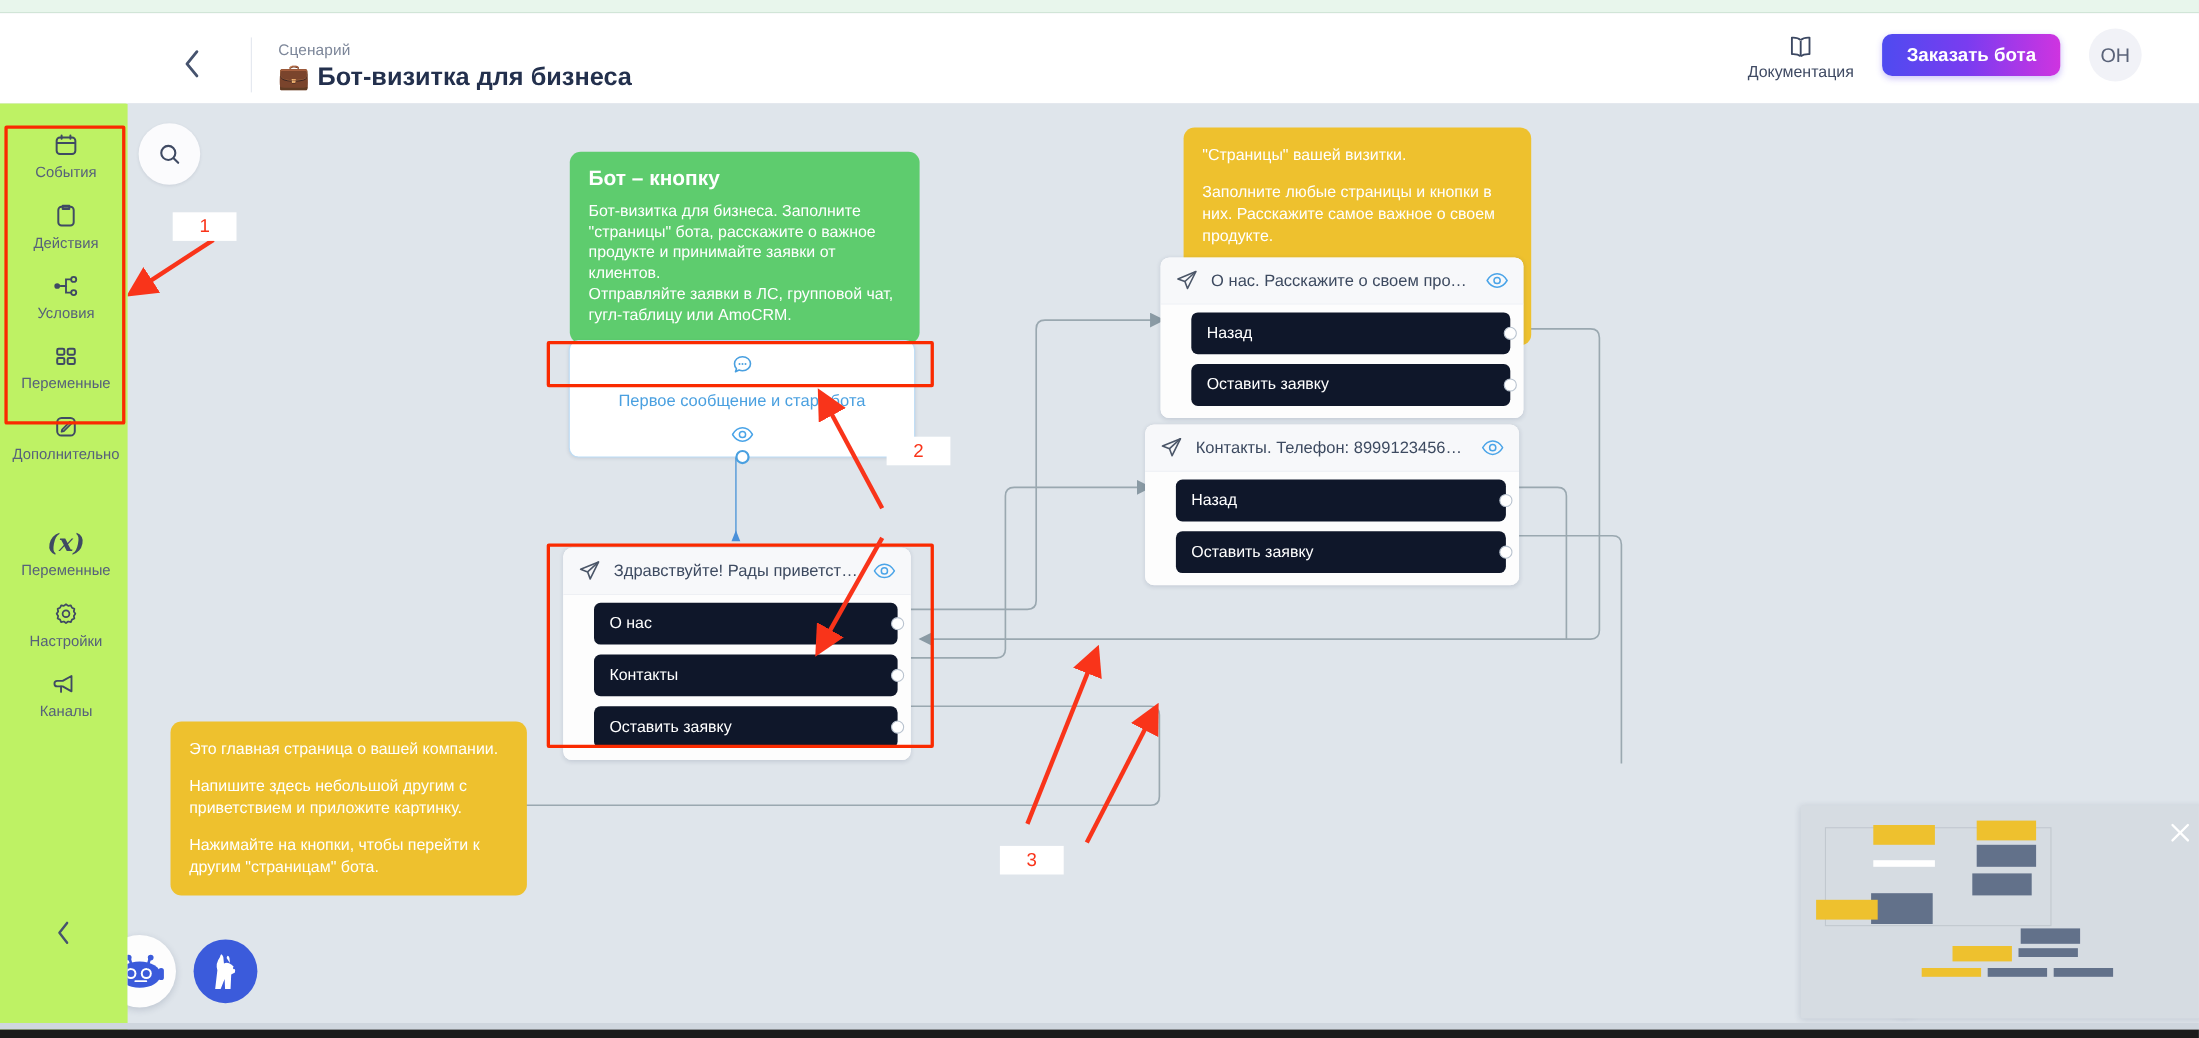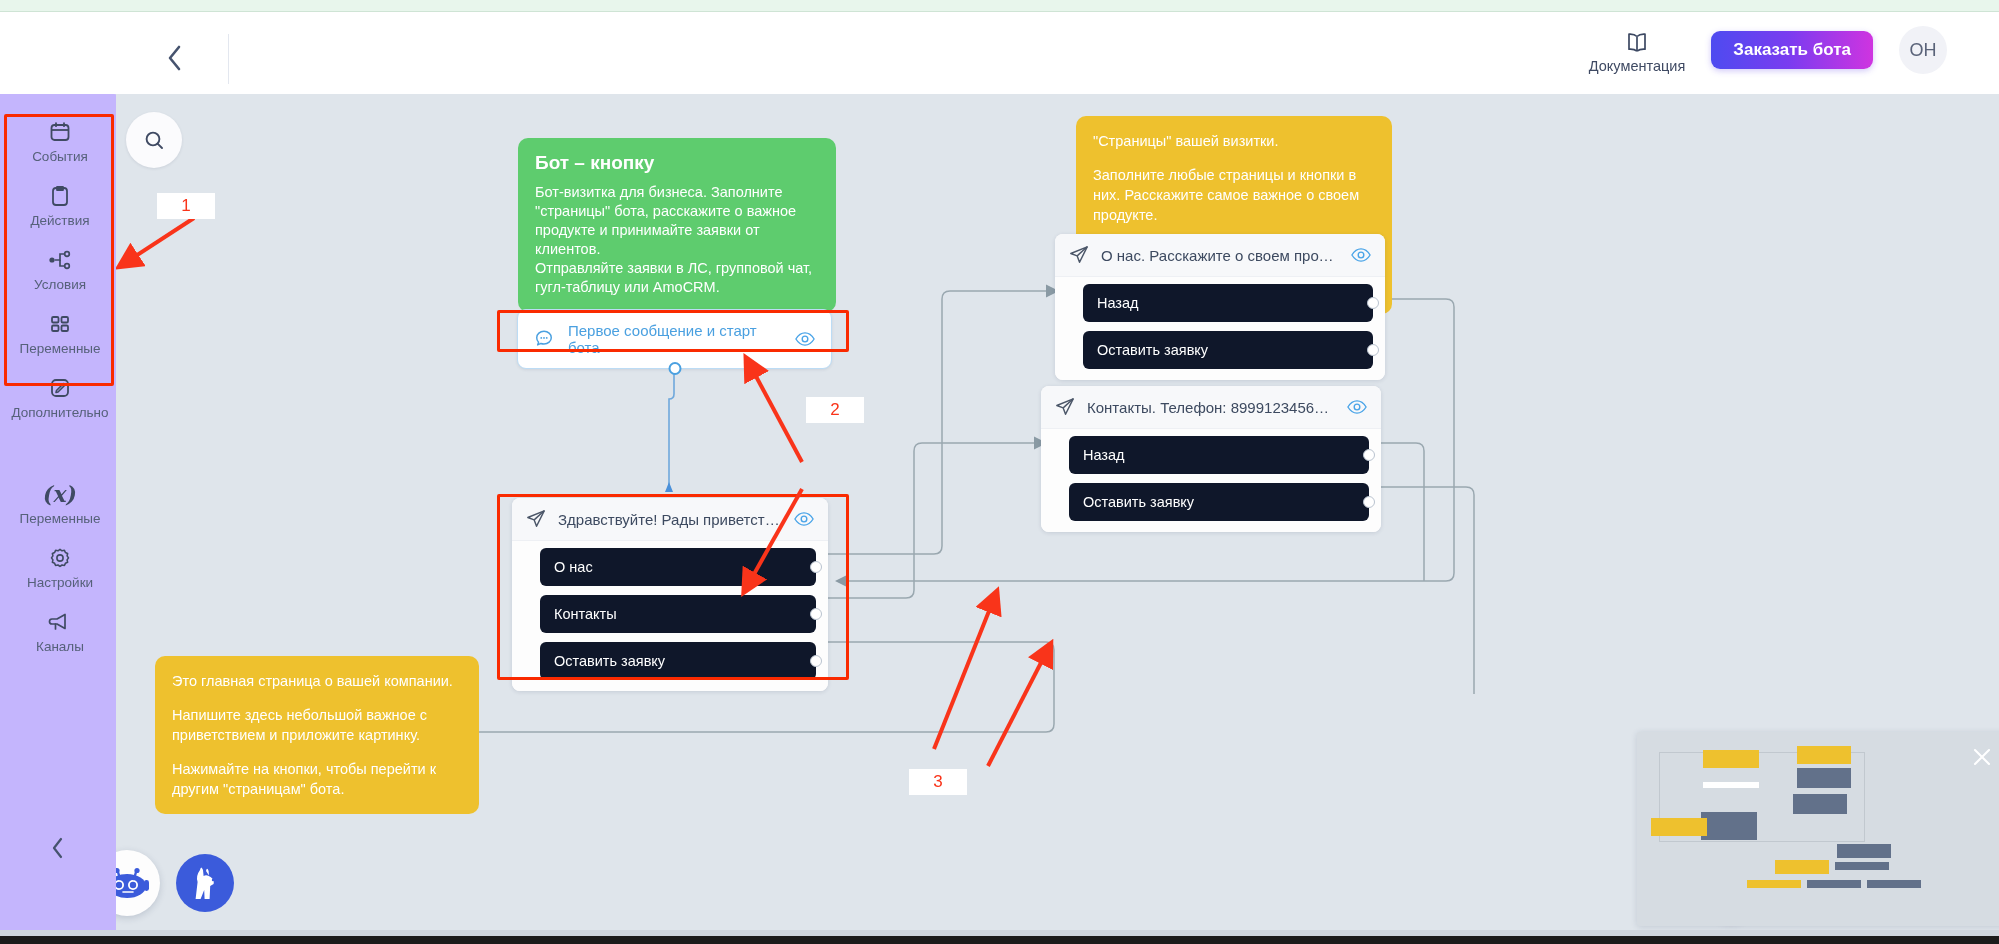--- a/index.html
+++ b/index.html
@@ -54,21 +54,21 @@
   }
   .avatar-circle {
     width: 48px; height: 48px; border-radius: 50%; background: #f1f2f7;
     display: flex; align-items: center; justify-content: center;
     color: #5a6379; font-size: 18px; cursor: pointer;
   }
 
   
   .rail {
     position: absolute; left: 0; top: 94px; width: 120px; height: 850px;
-    background: #c4b5fd; border-top-right-radius: 6px;
+    background: #bef264; border-top-right-radius: 6px;
   }
   .rail-group { padding-top: 16px; }
   .rail-item {
     display: flex; flex-direction: column; align-items: center; gap: 4px;
     padding: 9px 2px 10px; cursor: pointer;
   }
   .rail-item .lbl { font-size: 13.5px; color: #56617a; white-space: nowrap; }
   .rail-icon { color: #3f4a63; display: flex; align-items: center; justify-content: center; height: 26px; }
   .rail-sep { height: 26px; }
   .rail-collapse {
@@ -130,21 +130,21 @@
   .nbtn .port {
     position: absolute; right: -6px; top: 50%; transform: translateY(-50%);
     width: 12px; height: 12px; border-radius: 50%; background: #fff; border: 1px solid #b9c3cf;
   }
 
   
   .start-node {
     position: absolute; background: #fff; border: 1.5px solid #bcdcf5;
     border-radius: 9px; display: flex; align-items: center; gap: 14px;
     padding: 12px 16px; color: #4aa0e0; font-size: 15px;
-    box-shadow: 0 1px 3px rgba(40,55,90,.10); cursor: pointer;
+    box-shadow: 0 1px 3px rgba(40,55,90,.10); cursor: pointer; flex-direction: column;
   }
   .start-node .ttl { flex: 1; }
   .start-port {
     position: absolute; left: 50%; bottom: -7px; transform: translateX(-50%);
     width: 13px; height: 13px; border-radius: 50%; background: #fff; border: 2px solid #4aa0e0;
   }
 
   
   .annot-box { position: absolute; border: 3px solid #fa2a00; border-radius: 2px; pointer-events: none; }
   .annot-num {
@@ -200,20 +200,27 @@
 <div class="header">
 
   <div class="back-chevron">
     <svg width="24" height="30" viewBox="0 0 24 30" fill="none">
       <path d="M16 4 L7 15 L16 26" stroke="#46536e" stroke-width="2.6" stroke-linecap="round" stroke-linejoin="round"></path>
     </svg>
   </div>
 
   <div class="header-divider"></div>
 
+  <div class="header-titles">
+    <div class="header-sub">Сценарий</div>
+    <div class="header-title">
+      <span>💼</span>
+      <span>Бот-визитка для бизнеса</span>
+    </div>
+  </div>
 
   <div class="header-right">
     <div class="doc-btn">
       <svg width="26" height="24" viewBox="0 0 26 24" fill="none">
         <path d="M13 5.5 C11 3.5 8 3 5 3.2 L5 18.2 C8 18 11 18.5 13 20.2" stroke="#3c4862" stroke-width="1.7" stroke-linejoin="round"></path>
         <path d="M13 5.5 C15 3.5 18 3 21 3.2 L21 18.2 C18 18 15 18.5 13 20.2" stroke="#3c4862" stroke-width="1.7" stroke-linejoin="round"></path>
         <path d="M13 6 L13 20" stroke="#3c4862" stroke-width="1.7"></path>
       </svg>
       <span class="lbl">Документация</span>
     </div>
@@ -366,21 +373,21 @@
   </div>
 
   <div class="note yellow" style="left:960px; top:22px; width:316px;">
     <p>"Страницы" вашей визитки.</p>
     <p>Заполните любые страницы и кнопки в них. Расскажите самое важное о своем продукте.</p>
     <p>На каждой странице разместите кнопку с целевым действием, например, оставить заявку</p>
   </div>
 
   <div class="note yellow" style="left:39px; top:562px; width:324px;">
     <p>Это главная страница о вашей компании.</p>
-    <p>Напишите здесь небольшой важное с приветствием и приложите картинку.</p>
+    <p>Напишите здесь небольшой другим с приветствием и приложите картинку.</p>
     <p>Нажимайте на кнопки, чтобы перейти к другим "страницам" бота.</p>
   </div>
 
   <div class="start-node" style="left:401px; top:215px; width:315px;">
     <span style="display:flex;">
       <svg width="20" height="20" viewBox="0 0 22 22" fill="none">
         <path d="M3 9.5 a8 7 0 0 1 16 0 a8 7 0 0 1 -8 7 c-1.2 0-2.4-.2-3.4-.6 L4 17.5 l1-3 A7 7 0 0 1 3 9.5 Z" stroke="#4aa0e0" stroke-width="1.6" stroke-linejoin="round"></path>
         <circle cx="8" cy="9.8" r="1" fill="#4aa0e0"></circle>
           <circle cx="11" cy="9.8" r="1" fill="#4aa0e0"></circle>
           <circle cx="14" cy="9.8" r="1" fill="#4aa0e0"></circle>

